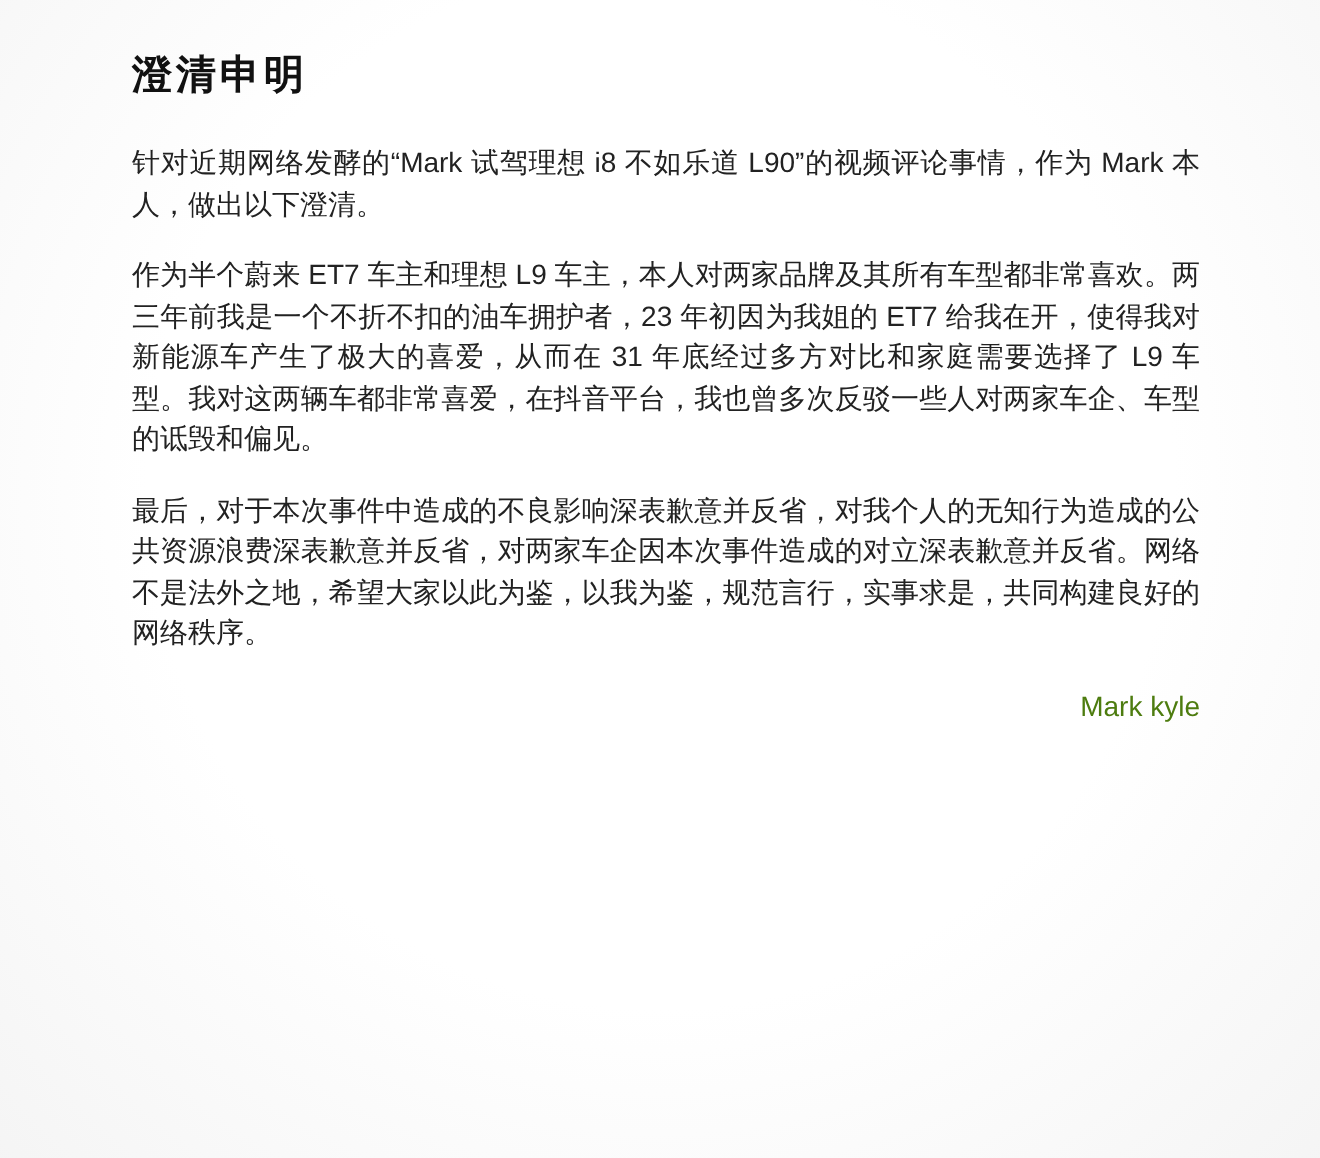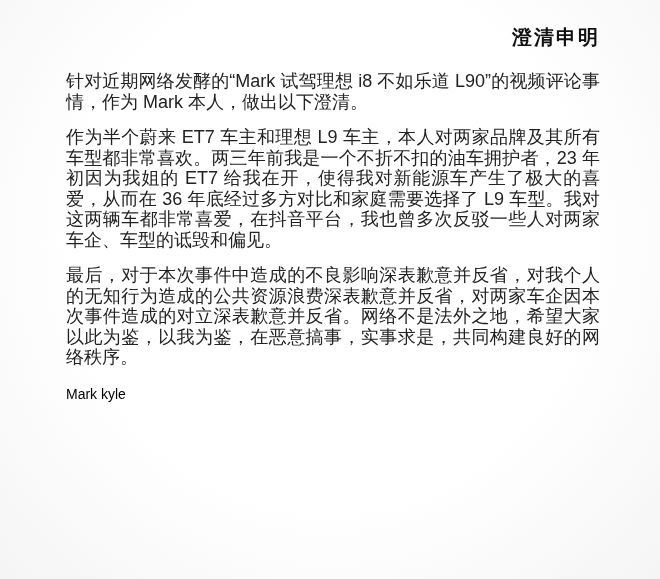--- a/index.html
+++ b/index.html
@@ -17,50 +17,51 @@
   }
   .page {
     box-sizing: border-box;
     width: 660px;
     height: 579px;
     padding: 12px 60px 0 66px;
   }
   .title {
     font-size: 20px;
     font-weight: 700;
-    text-align: right;
+    text-align: left;
     letter-spacing: 2px;
     margin: 12px 0 20px 0;
     color: #111111;
   }
   .para {
-    font-size: 18px;
+    font-size: 14px;
     line-height: 20.5px;
     text-align: justify;
     text-justify: inter-ideograph;
     margin: 15px 0 14px 0;
     word-break: break-all;
     color: #222222;
   }
   .signature {
     font-size: 14px;
     line-height: 20px;
     margin-top: 16px;
-    text-align: left;
-    color: #000000;
+    text-align: right;
+    color: #4d7c0f;
+    margin-left: 36px;
   }
 </style>
 </head>
 <body>
 
 <div class="page">
   <h1 class="title">澄清申明</h1>
 
   <p class="para">针对近期网络发酵的“Mark 试驾理想 i8 不如乐道 L90”的视频评论事情，作为 Mark 本人，做出以下澄清。</p>
 
 
-  <p class="para">作为半个蔚来 ET7 车主和理想 L9 车主，本人对两家品牌及其所有车型都非常喜欢。两三年前我是一个不折不扣的油车拥护者，23 年初因为我姐的 ET7 给我在开，使得我对新能源车产生了极大的喜爱，从而在 36 年底经过多方对比和家庭需要选择了 L9 车型。我对这两辆车都非常喜爱，在抖音平台，我也曾多次反驳一些人对两家车企、车型的诋毁和偏见。</p>
+  <p class="para">作为半个蔚来 ET7 车主和理想 L9 车主，本人对两家品牌及其所有车型都非常喜欢。两三年前我是一个不折不扣的油车拥护者，23 年初因为我姐的 ET7 给我在开，使得我对新能源车产生了极大的喜爱，从而在 31 年底经过多方对比和家庭需要选择了 L9 车型。我对这两辆车都非常喜爱，在抖音平台，我也曾多次反驳一些人对两家车企、车型的诋毁和偏见。</p>
 
 
-  <p class="para">最后，对于本次事件中造成的不良影响深表歉意并反省，对我个人的无知行为造成的公共资源浪费深表歉意并反省，对两家车企因本次事件造成的对立深表歉意并反省。网络不是法外之地，希望大家以此为鉴，以我为鉴，在恶意搞事，实事求是，共同构建良好的网络秩序。</p>
+  <p class="para">最后，对于本次事件中造成的不良影响深表歉意并反省，对我个人的无知行为造成的公共资源浪费深表歉意并反省，对两家车企因本次事件造成的对立深表歉意并反省。网络不是法外之地，希望大家以此为鉴，以我为鉴，规范言行，实事求是，共同构建良好的网络秩序。</p>
 
   <p class="signature">Mark kyle</p>
 </div>
 
 </body></html>

